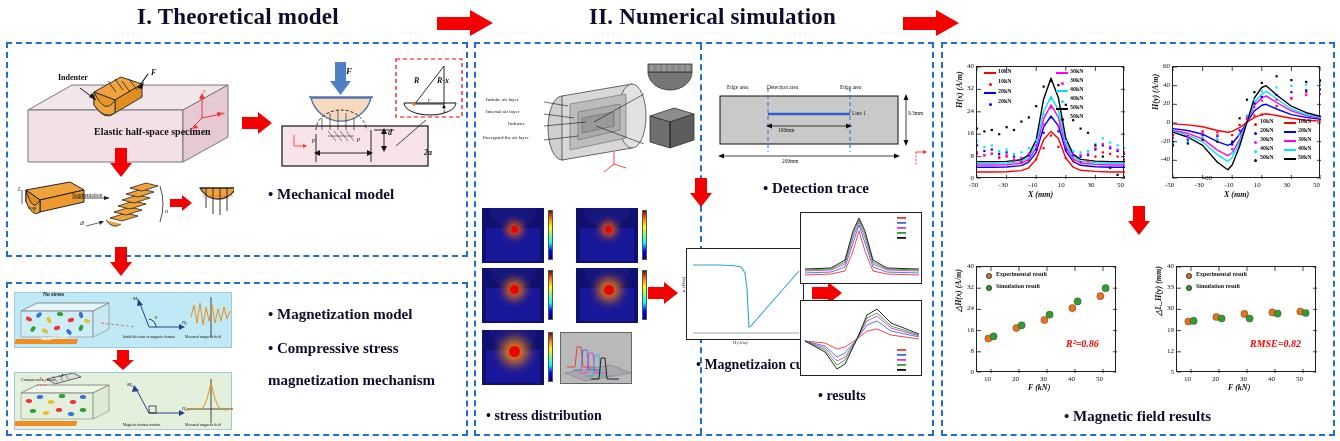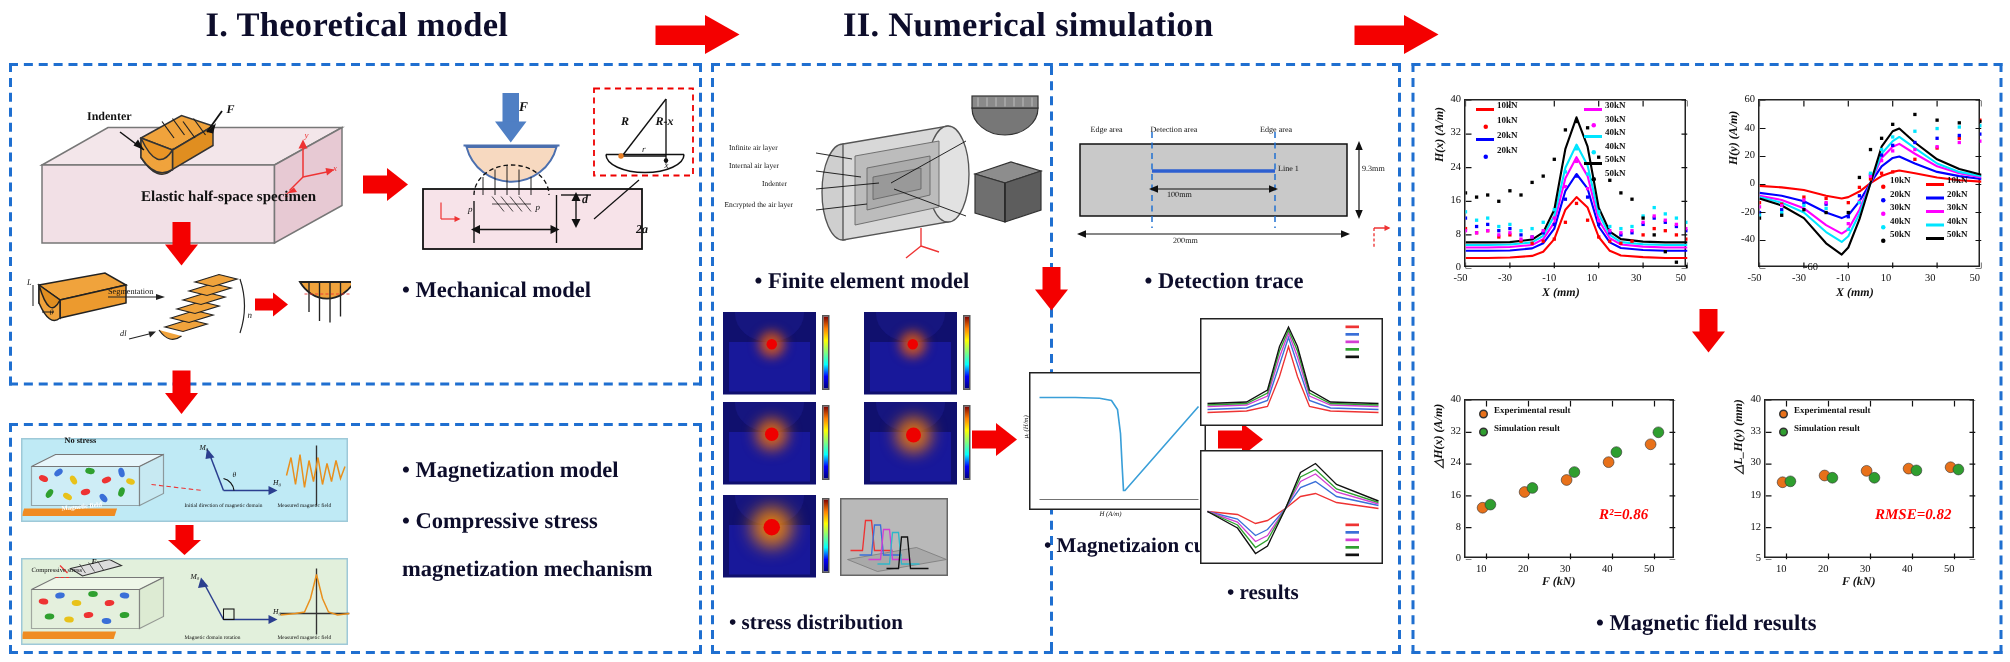--- a/index.html
+++ b/index.html
@@ -12,21 +12,21 @@
   }
   .root { position:relative; width:1340px; height:358px; }
 
   
   .hdr {
     position:absolute; top:4px;
     font-weight:bold; font-size:23px; color:#0d0d2b;
     letter-spacing:0.2px; white-space:nowrap;
   }
   #hdr1 { left:137px; }
-  #hdr2 { left:562px; }
+  #hdr2 { left:589px; }
   #hdr3 { left:992px; }
 
   .arrow-right {
     position:absolute; top:10px; width:56px; height:26px;
   }
   #ar1 { left:437px; }
   #ar2 { left:903px; }
 
   .arrow-right .shaft {
     position:absolute; left:0; top:7px; width:36px; height:13px; background:#f40000;
@@ -470,21 +470,20 @@
     </svg>
     <div class="lbl" style="left:727px;top:84px;font-size:5.4px;">Edge area</div>
     <div class="lbl" style="left:767px;top:84px;font-size:5.4px;">Detection area</div>
     <div class="lbl" style="left:840px;top:84px;font-size:5.4px;">Edge area</div>
     <div class="lbl" style="left:852px;top:110px;font-size:5.4px;">Line 1</div>
     <div class="lbl" style="left:778px;top:127px;font-size:5.4px;">100mm</div>
     <div class="lbl" style="left:782px;top:158px;font-size:5.4px;">200mm</div>
     <div class="lbl" style="left:908px;top:110px;font-size:5.4px;">9.3mm</div>
   </div>
 
-  <div class="bullet" style="left:503px;top:180px;">• Finite element model</div>
   <div class="bullet" style="left:763px;top:180px;">• Detection trace</div>
   <div class="arrow-down" style="left:690px;top:178px;width:22px;height:30px;">
     <div class="shaft"></div>
       <div class="head"></div>
   </div>
 
   <div>
 
     <div class="femthumb" style="left:482px;top:208px;width:62px;height:55px;">
       <div class="dome" style="top:-18px;width:46px;height:38px;background:#16167f;"></div>

